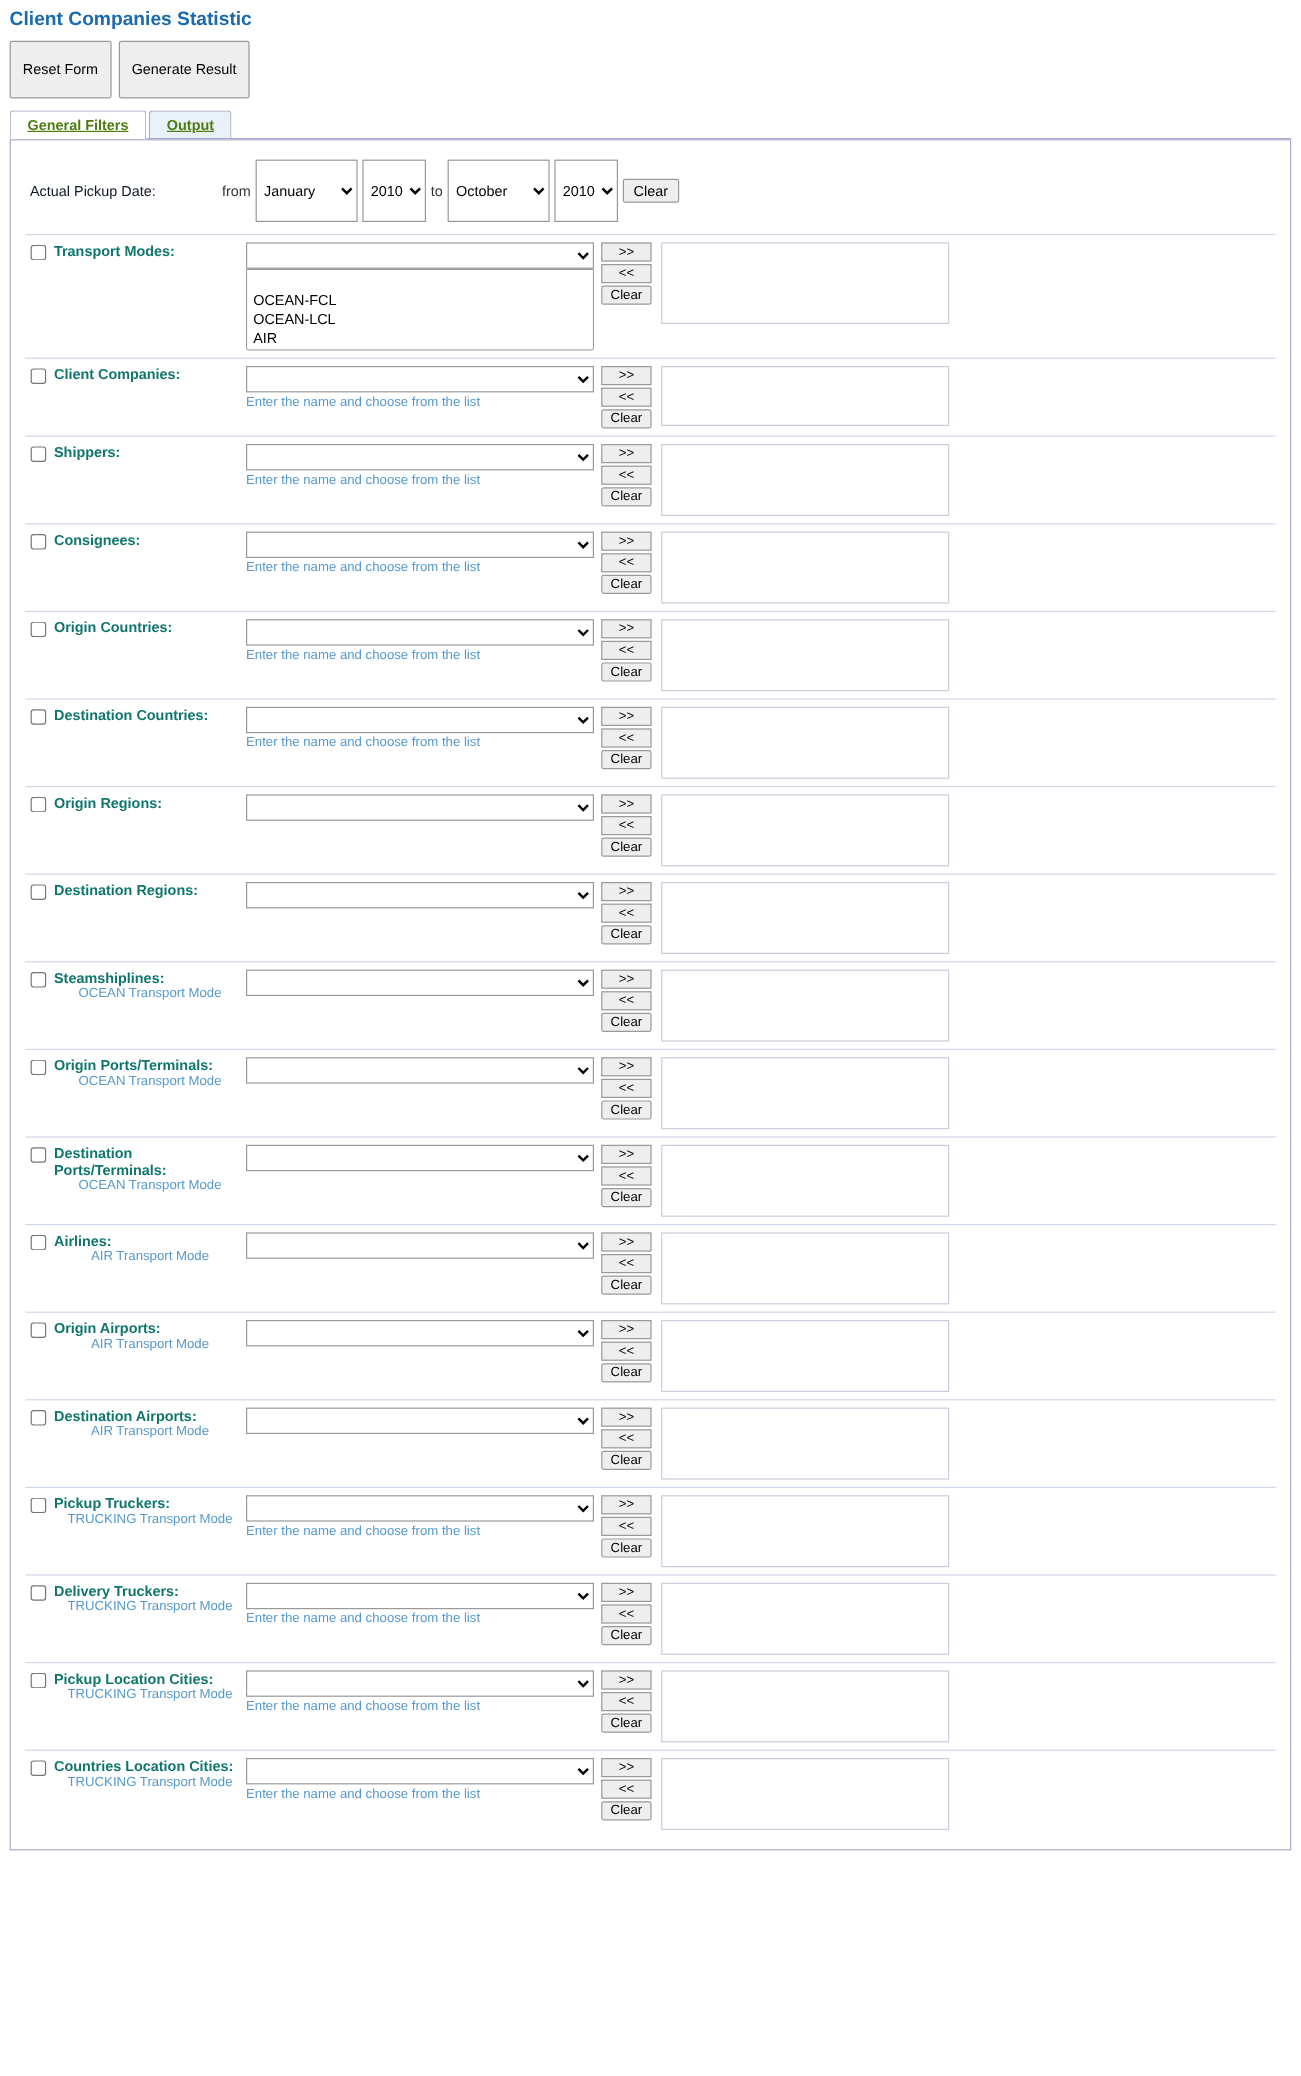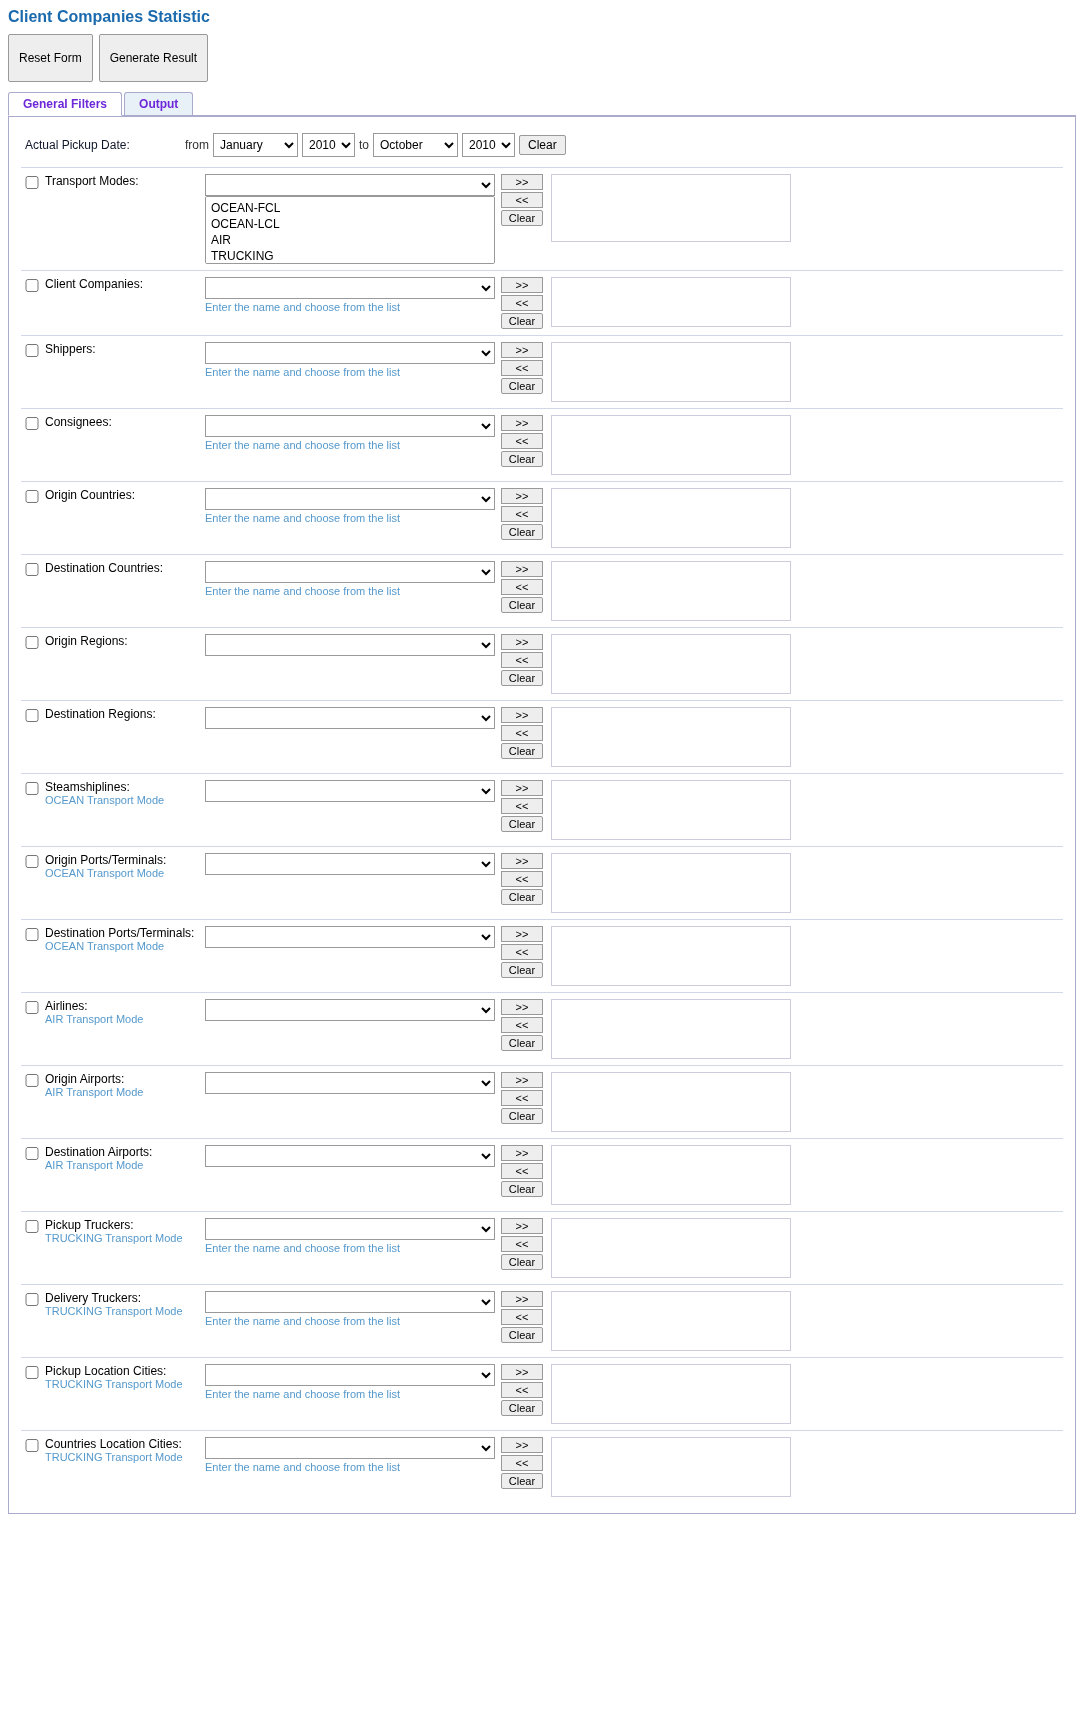--- a/index.html
+++ b/index.html
@@ -6,44 +6,44 @@
     body { font-family: Arial, sans-serif; font-size: 12px; background: #fff; color: #333; padding: 8px; }
     h1 { color: #1a6aad; font-size: 16px; font-weight: bold; margin-bottom: 8px; }
     .top-buttons { margin-bottom: 10px; display: flex; gap: 6px; }
     .top-buttons button {
       padding: 16px 10px; font-size: 12px; border: 1px solid #999; background: #eee;
       cursor: pointer; border-radius: 2px;
     }
     .tabs { display: flex; border-bottom: 1px solid #aac; margin-bottom: 0; }
     .tab {
       padding: 4px 14px; border: 1px solid #aac; border-bottom: none;
-      background: #e8f0f8; cursor: pointer; font-size: 12px; font-weight: bold; color: #6d28d9;
-      margin-right: 2px; border-radius: 3px 3px 0 0;
+      background: #e8f0f8; cursor: pointer; font-size: 12px; font-weight: bold; color: #4d7c0f;
+      margin-right: 2px; border-radius: 3px 3px 0 0; text-decoration: underline;
     }
     .tab.active { background: #fff; border-bottom: 1px solid #fff; margin-bottom: -1px; }
     .form-panel {
       border: 1px solid #aac; padding: 10px 12px; background: #fff;
     }
     .date-row { display: flex; align-items: center; padding: 6px 4px; margin-bottom: 4px; }
     .date-label { width: 160px; font-weight: normal; color: #0f172a; }
     .date-controls { display: flex; align-items: center; gap: 4px; justify-content: flex-end; }
     .date-controls span { font-size: 12px; }
-    select { font-size: 12px; border: 1px solid #999; padding: 3px 2px; background: #fff; }
+    select { font-size: 12px; border: 1px solid #999; padding: 17px 2px; background: #fff; }
     .clear-btn {
       padding: 2px 8px; font-size: 12px; border: 1px solid #999; background: #eee;
       cursor: pointer; border-radius: 2px;
     }
     .filter-row {
       display: flex; align-items: flex-start; padding: 6px 4px;
       border-top: 1px solid #d0d8e8;
     }
     .filter-checkbox { margin-top: 2px; margin-right: 6px; width: 14px; }
     .filter-label { width: 160px; }
-    .filter-label-name { font-weight: normal; color: #000000; }
-    .filter-label-sub { color: #5599cc; font-size: 11px; }
+    .filter-label-name { font-weight: bold; color: #0f766e; }
+    .filter-label-sub { color: #5599cc; font-size: 11px; text-align: center; }
     .filter-controls { display: flex; align-items: flex-start; gap: 4px; flex: 1; }
     .filter-select-area { display: flex; flex-direction: column; }
     .filter-dropdown-row { display: flex; align-items: center; }
     .filter-dropdown {
       width: 290px; font-size: 12px; border: 1px solid #999; padding: 1px 2px; background: #fff; height: 22px;
     }
     .filter-hint { color: #5599cc; font-size: 11px; margin-top: 2px; }
     .filter-listbox {
       width: 290px; font-size: 12px; border: 1px solid #999; background: #fff; height: 60px;
       overflow-y: auto;

